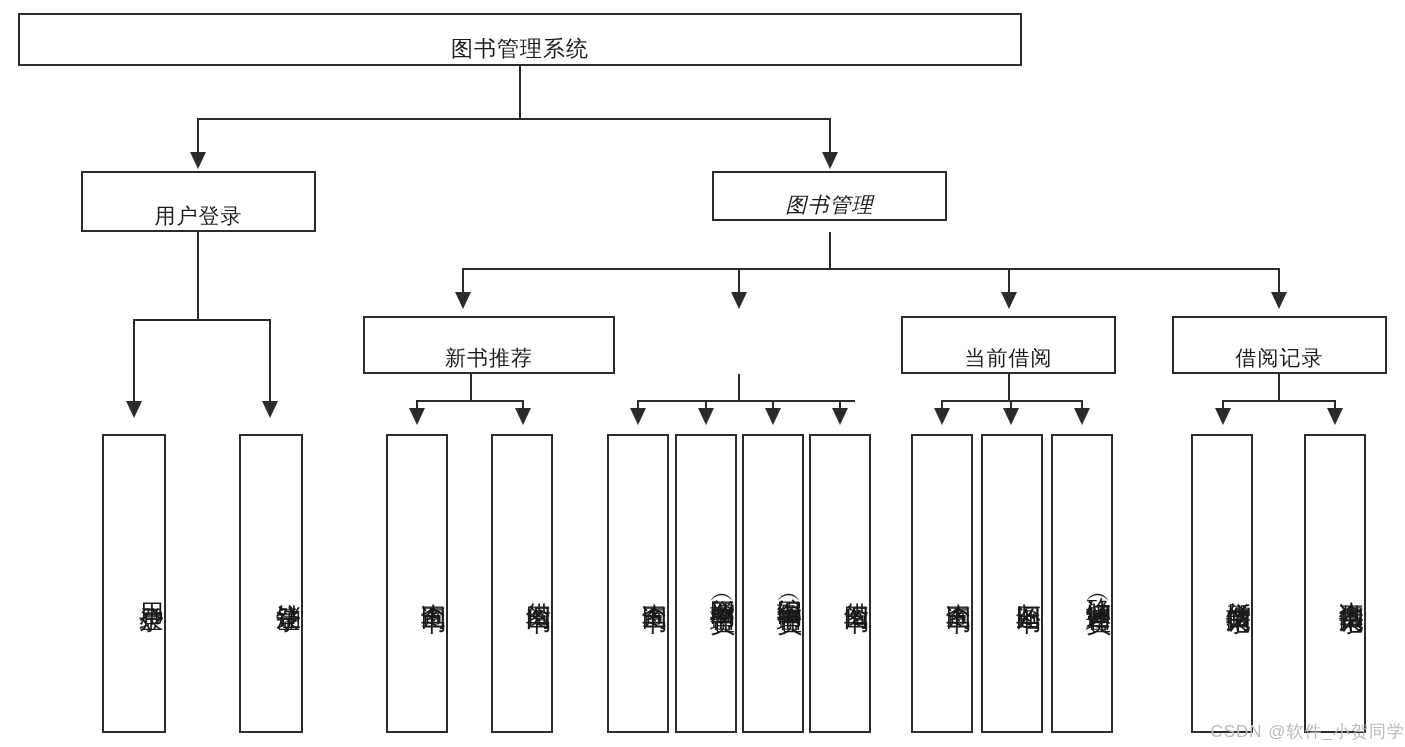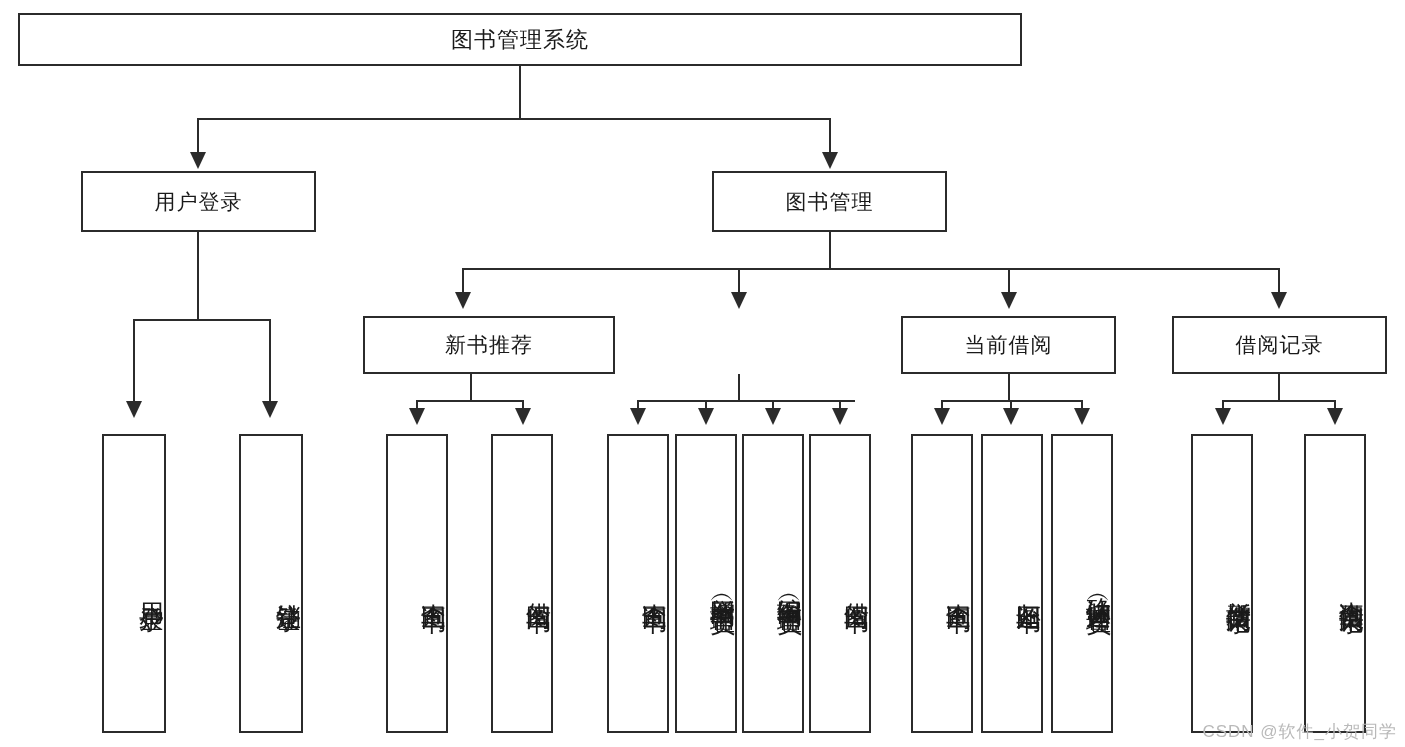--- a/index.html
+++ b/index.html
@@ -16,21 +16,21 @@
     height: 747px;
     background: #ffffff;
     overflow: hidden;
   }
   .node {
     position: absolute;
     box-sizing: border-box;
     border: 2px solid #2b2b2b;
     background: #ffffff;
     display: flex;
-    align-items: center;
+    align-items: flex-end;
     justify-content: center;
     color: #1a1a1a;
   }
   .node.horiz {
     font-size: 21px;
     letter-spacing: 1px;
   }
   .node.vert {
     writing-mode: vertical-rl;
     text-orientation: upright;
@@ -57,21 +57,21 @@
   .arrow {
     position: absolute;
     width: 0;
     height: 0;
     border-left: 8px solid transparent;
     border-right: 8px solid transparent;
     border-top: 17px solid #2b2b2b;
   }
   #watermark {
     position: absolute;
-    right: 8px;
+    right: 0;
     bottom: 4px;
     font-size: 17px;
     color: #b9b9b9;
     letter-spacing: 1px;
     white-space: nowrap;
   }
 </style>
 </head>
 <body>
 
@@ -88,21 +88,21 @@
   <div class="edge v" style="left:197px; top:118px; width:2px; height:36px;"></div>
   <div class="arrow" style="left:190px; top:152px;"></div>
 
   <div class="edge v" style="left:829px; top:118px; width:2px; height:36px;"></div>
   <div class="arrow" style="left:822px; top:152px;"></div>
 
   <div class="node horiz" style="left:81px; top:171px; width:235px; height:61px;">
     <span class="nlabel">用户登录</span>
   </div>
 
-  <div class="node horiz" style="left:712px; top:171px; width:235px; height:61px;">
+  <div class="node horiz" style="left:712px; top:171px; width:235px; height:50px;font-style:italic;">
     <span class="nlabel">图书管理</span>
   </div>
 
   <div class="edge v" style="left:197px; top:232px; width:2px; height:88px;"></div>
   <div class="edge h" style="left:133px; top:319px; width:138px; height:2px;"></div>
   <div class="edge v" style="left:133px; top:319px; width:2px; height:84px;"></div>
   <div class="arrow" style="left:126px; top:401px;"></div>
   <div class="edge v" style="left:269px; top:319px; width:2px; height:84px;"></div>
   <div class="arrow" style="left:262px; top:401px;"></div>
 

